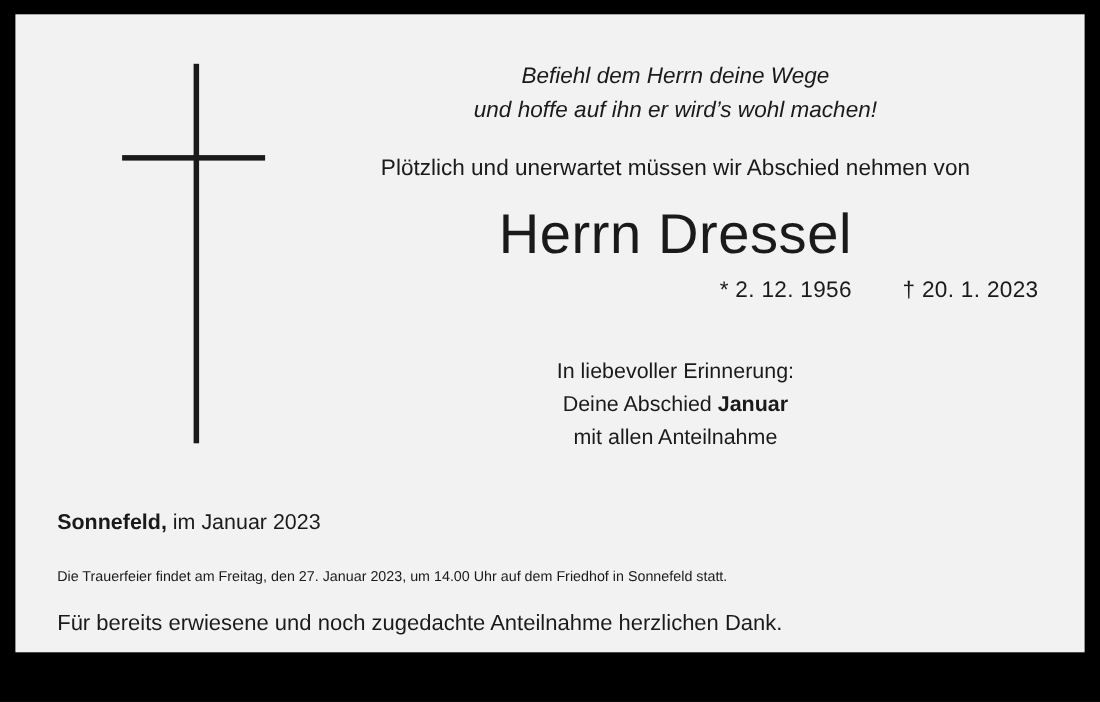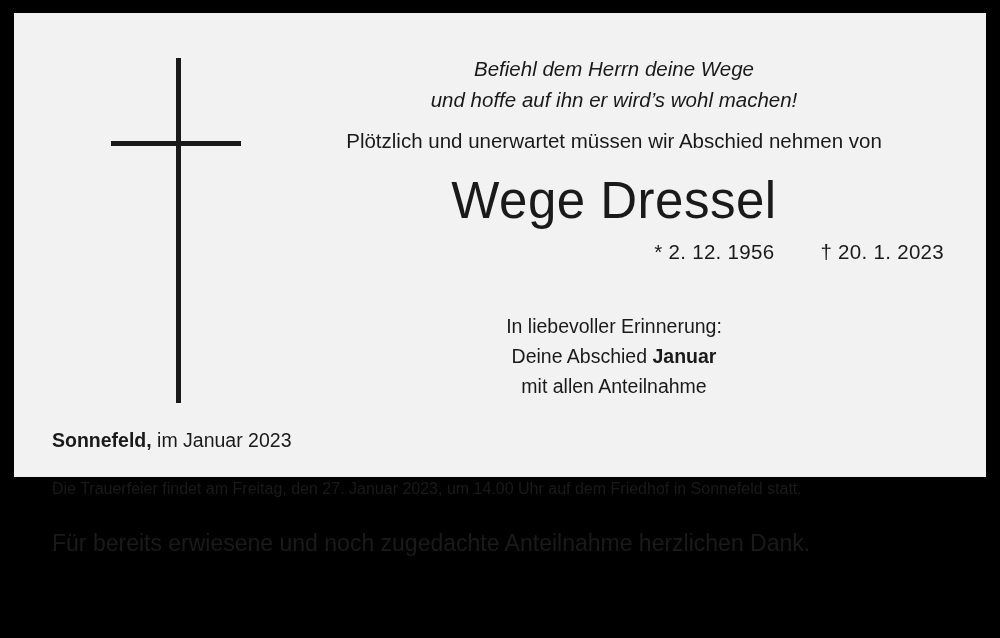--- a/index.html
+++ b/index.html
@@ -12,21 +12,21 @@
     height: 638px;
     font-family: "Liberation Sans", sans-serif;
     color: #1a1a1a;
     overflow: hidden;
   }
   .obituary {
     position: absolute;
     left: 14px;
     top: 13px;
     width: 972px;
-    height: 464px;
+    height: 580px;
     background: #f2f2f2;
     box-sizing: border-box;
   }
   .cross {
     position: absolute;
     left: 150px;
     top: 45px;
   }
   .cross .vbar {
     position: absolute;
@@ -51,21 +51,21 @@
     width: 660px;
     text-align: center;
   }
   .verse {
     font-style: italic;
     font-size: 20.5px;
     line-height: 31px;
     color: #1a1a1a;
   }
   .intro {
-    margin-top: 12px;
+    margin-top: 24px;
     font-size: 20.5px;
     line-height: 28px;
   }
   .name {
     margin-top: 16px;
     font-size: 51px;
     font-weight: 400;
     letter-spacing: 0.5px;
     line-height: 60px;
   }
@@ -83,39 +83,39 @@
     margin-top: 47px;
     font-size: 19.5px;
     line-height: 30px;
   }
   .memory .bold {
     font-weight: bold;
   }
   .footer {
     position: absolute;
     left: 38px;
-    top: 413px;
+    top: 448px;
     width: 910px;
     text-align: left;
   }
   .place-line {
     font-size: 19.5px;
     line-height: 28px;
   }
   .place-line .bold {
     font-weight: bold;
   }
   .ceremony {
     margin-top: 21px;
-    font-size: 16px;
+    font-size: 13px;
     line-height: 28px;
   }
   .thanks {
-    margin-top: 26px;
-    font-size: 23px;
+    margin-top: 15px;
+    font-size: 20px;
     line-height: 28px;
   }
 </style>
 </head>
 <body>
 
 <div class="obituary">
 
   <div class="cross">
     <div class="vbar"></div>
@@ -123,21 +123,21 @@
   </div>
 
   <div class="main-block">
     <div class="verse">
       <div>Befiehl dem Herrn deine Wege</div>
       <div>und hoffe auf ihn er wird’s wohl machen!</div>
     </div>
 
     <div class="intro">Plötzlich und unerwartet müssen wir Abschied nehmen von</div>
 
-    <div class="name">Wege Dressel</div>
+    <div class="name">Herrn Dressel</div>
 
     <div class="dates">
       <span>* 2. 12. 1956</span>
       <span class="gap"></span>
       <span>† 20. 1. 2023</span>
     </div>
 
     <div class="memory">
       <div>In liebevoller Erinnerung:</div>
       <div>

